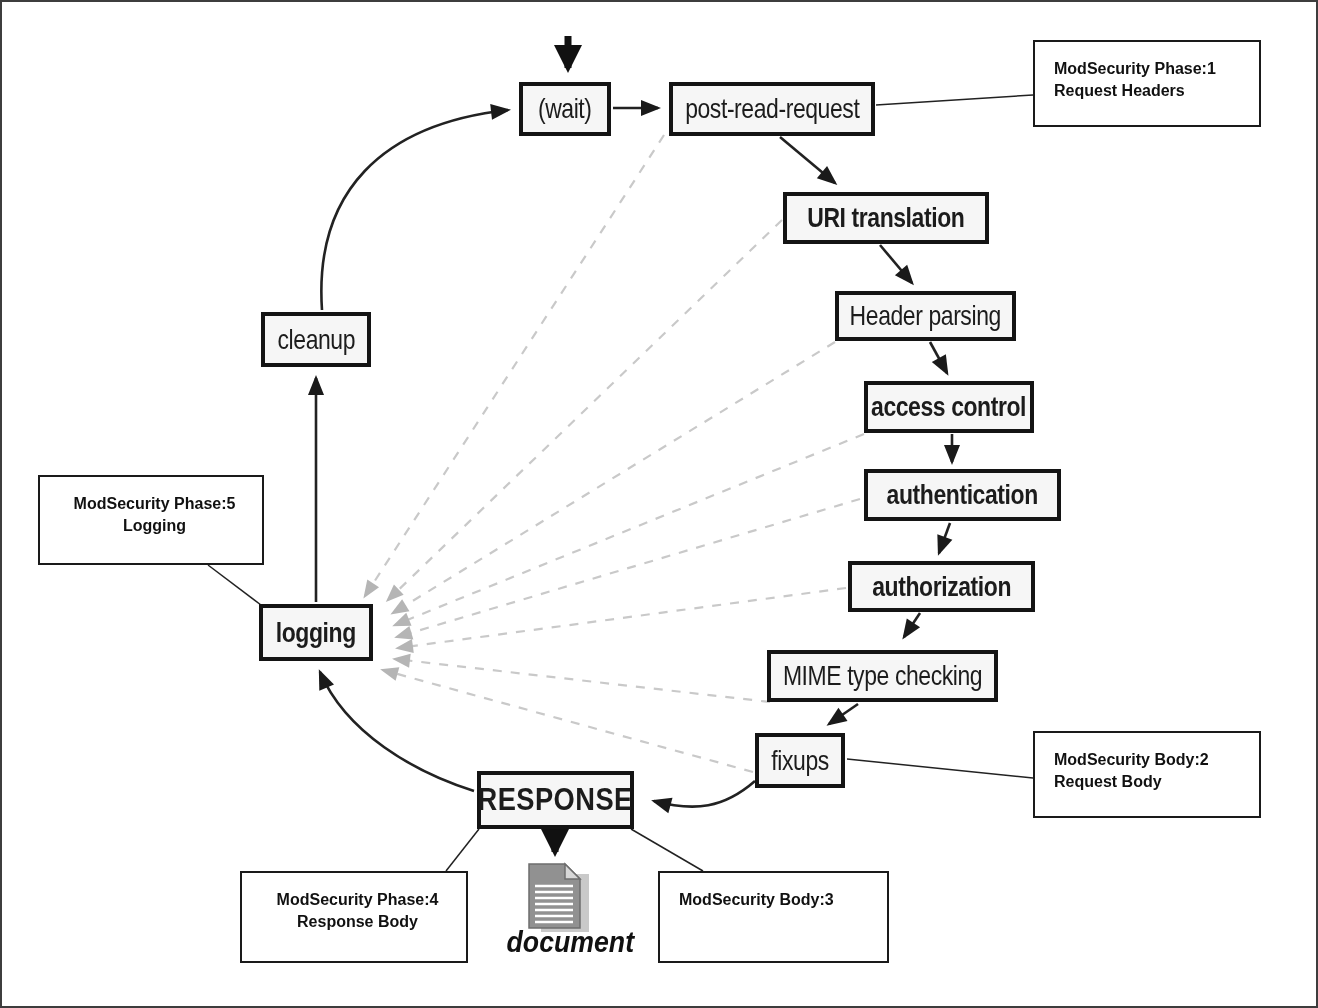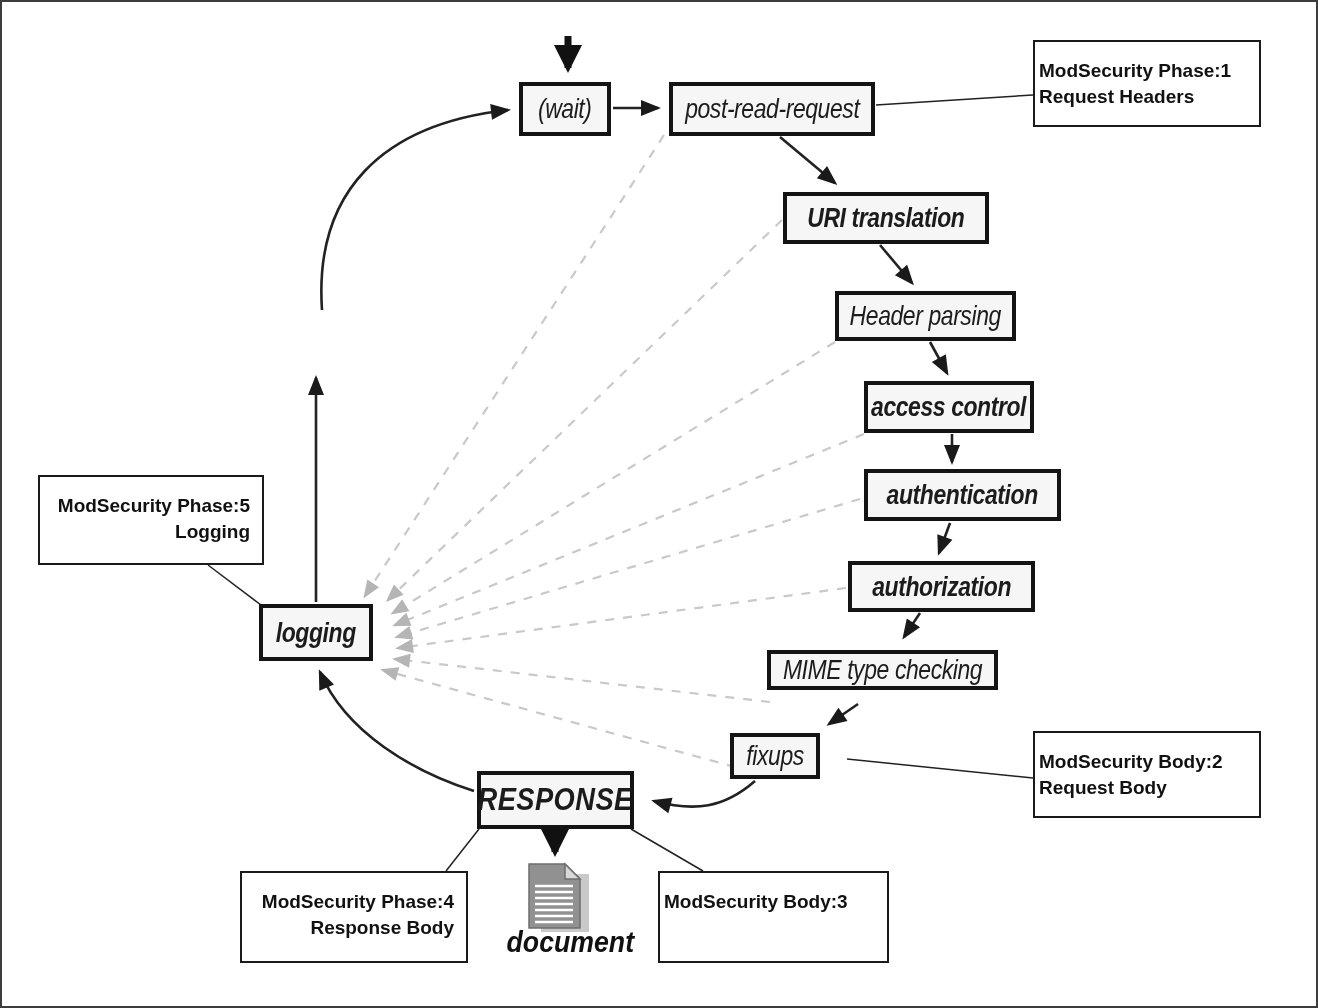--- a/index.html
+++ b/index.html
@@ -16,44 +16,43 @@
   svg.layer{pointer-events:none;}
 
   .node{
     position:absolute;
     background:#f6f6f6;
     border:4px solid #141414;
     display:flex;align-items:center;justify-content:center;
     box-sizing:border-box;
     color:#1c1c1c;
     white-space:nowrap;
-    font-style:italic;
   }
   .node .nlabel{
     display:inline-block;
     transform:scaleX(0.82);
     font-size:28px;
     font-weight:400;
     letter-spacing:-0.5px;
   }
   .node.bold .nlabel{font-weight:700;}
   .node.big .nlabel{font-weight:700;font-size:31px;transform:scaleX(0.88);letter-spacing:0.5px;}
 
   .callout{
     position:absolute;
     background:#ffffff;
     border:2px solid #1a1a1a;
     box-sizing:border-box;
-    padding:16px 12px 0 4px;
-    font-size:19px;
+    padding:16px 12px 0 19px;
+    font-size:16px;
     font-weight:700;
     color:#111;
     line-height:1.38;
   }
-  .callout.align-right{text-align:right;}
+  .callout.align-right{text-align:center;}
   .callout.align-left{text-align:left;}
 
   .doc-label{
     position:absolute;
     font-size:29px;font-weight:700;font-style:italic;
     color:#111;
     transform:scaleX(0.92);
     white-space:nowrap;
   }
 </style>
@@ -153,36 +152,39 @@
     </div>
 
     <div class="node bold" style="left:862px;top:467px;width:197px;height:52px">
       <span class="nlabel">authentication</span>
     </div>
 
     <div class="node bold" style="left:846px;top:559px;width:187px;height:51px">
       <span class="nlabel">authorization</span>
     </div>
 
-    <div class="node" style="left:765px;top:648px;width:231px;height:40px">
+    <div class="node" style="left:765px;top:648px;width:231px;height:52px">
       <span class="nlabel">MIME type checking</span>
     </div>
 
-    <div class="node" style="left:728px;top:731px;width:90px;height:46px">
+    <div class="node" style="left:753px;top:731px;width:90px;height:55px">
       <span class="nlabel">fixups</span>
     </div>
 
     <div class="node big" style="left:475px;top:769px;width:157px;height:58px">
       <span class="nlabel">RESPONSE</span>
     </div>
 
     <div class="node bold" style="left:257px;top:602px;width:114px;height:57px">
       <span class="nlabel">logging</span>
     </div>
 
+    <div class="node" style="left:259px;top:310px;width:110px;height:55px">
+      <span class="nlabel">cleanup</span>
+    </div>
 
     <div class="doc-label" style="left:499px;top:924px;">document</div>
   </div>
 
   <div class="layer">
 
     <div class="callout align-left" style="left:1031px;top:38px;width:228px;height:87px">
       <div>ModSecurity Phase:1</div>
       <div>Request Headers</div>
     </div>

